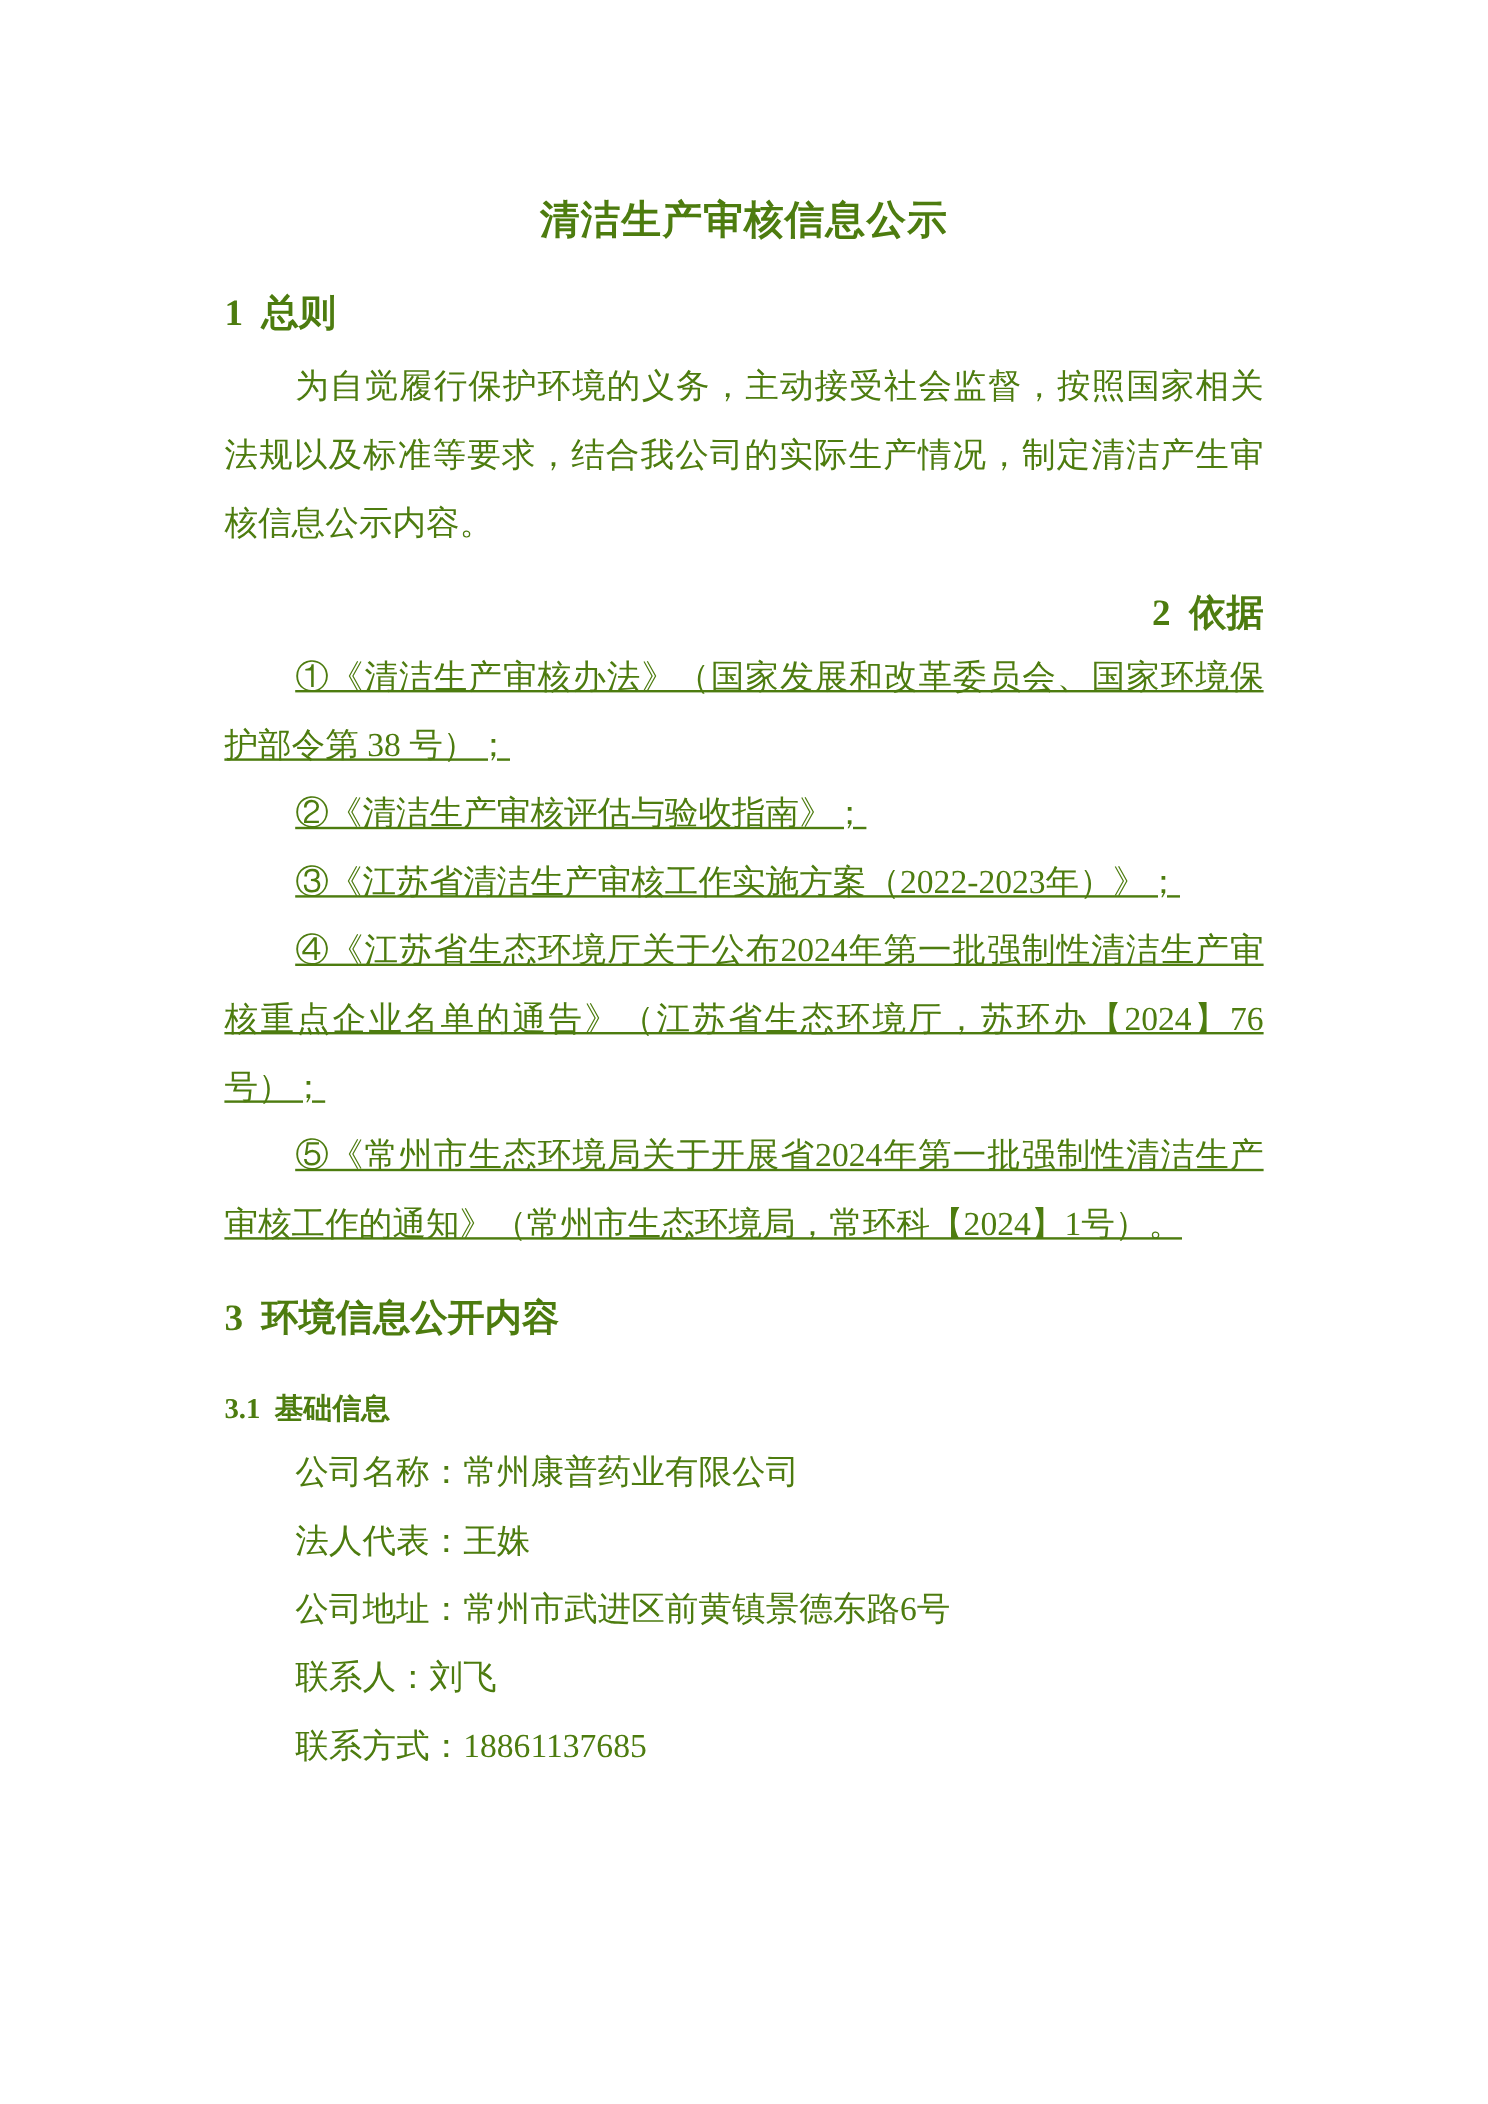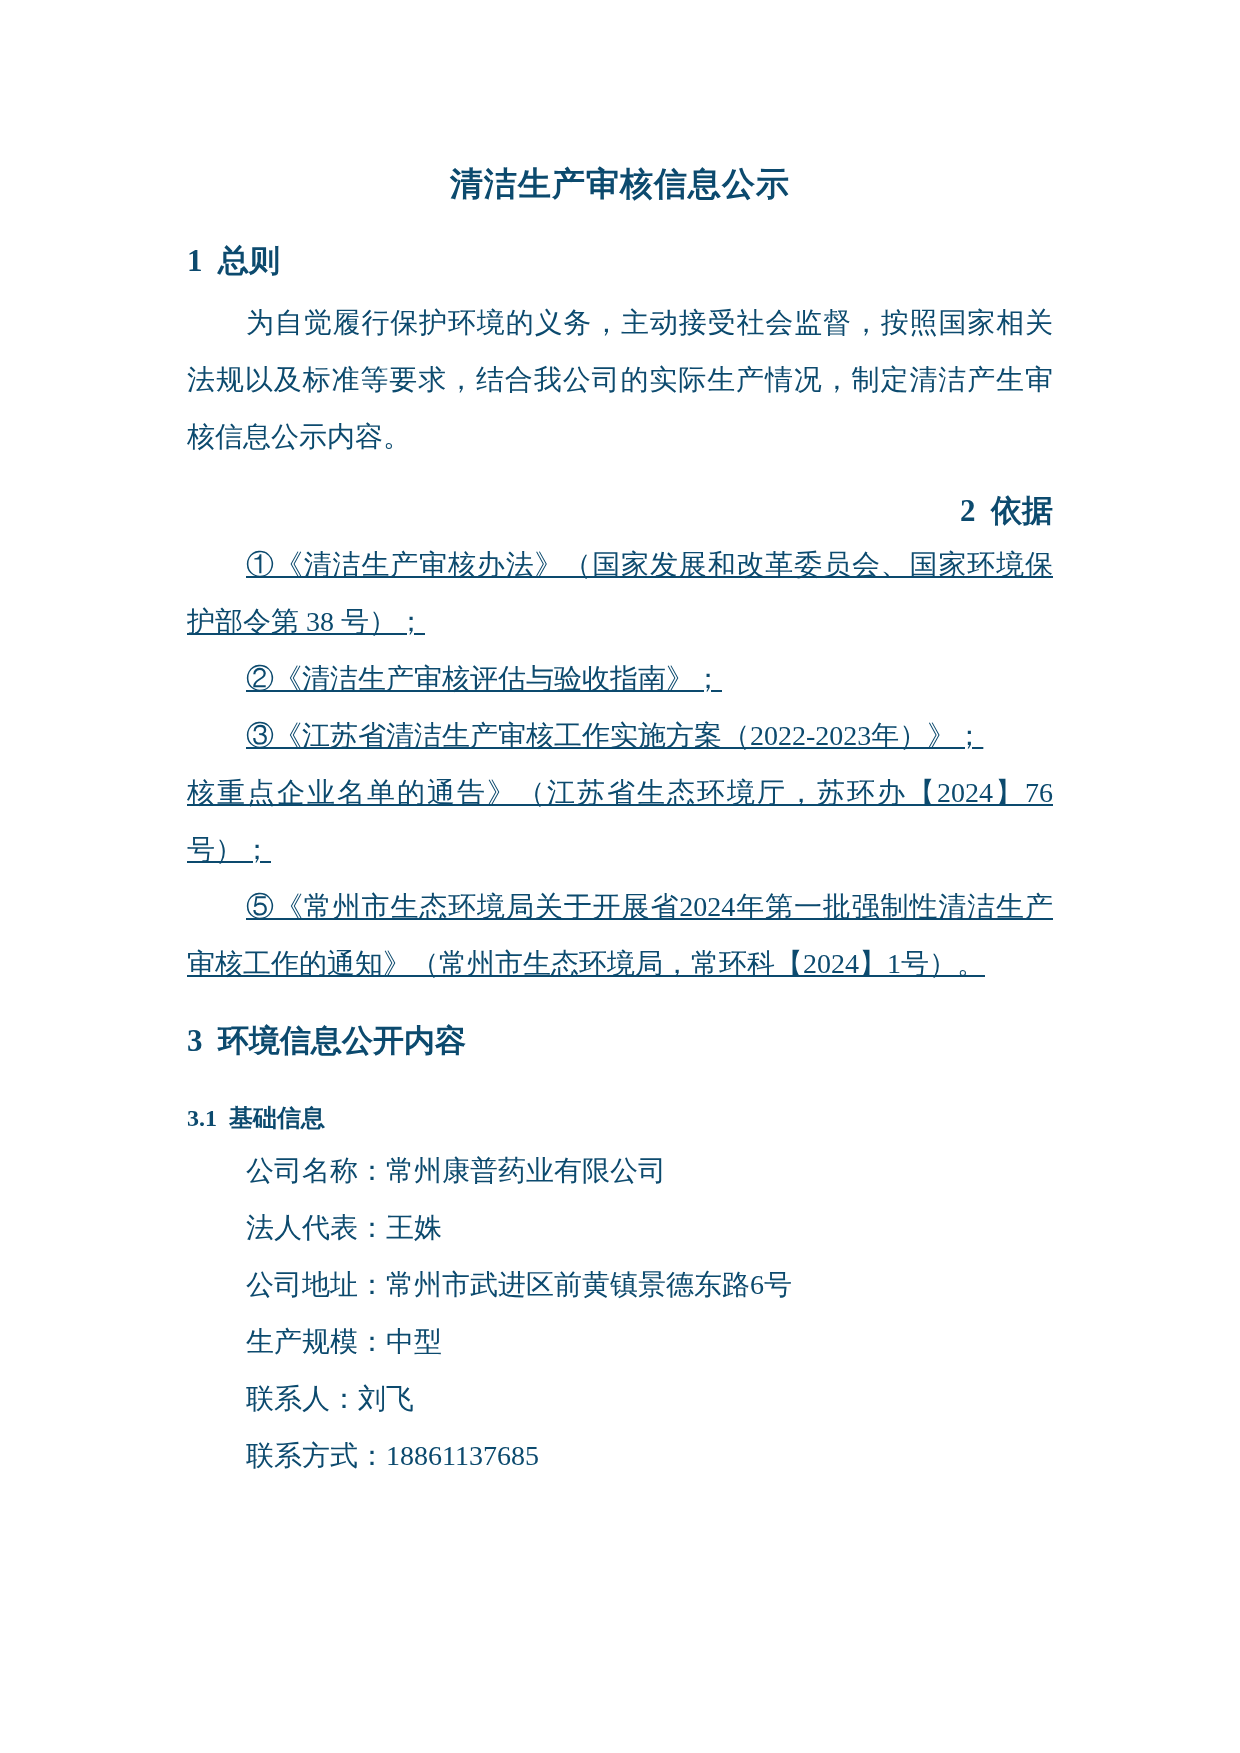--- a/index.html
+++ b/index.html
@@ -1,20 +1,20 @@
 <!DOCTYPE html>
 <html><head>
 <meta charset="utf-8">
 <style>
   html, body { margin: 0; padding: 0; background: #ffffff; }
   .page {
     width: 1240px;
     height: 1753px;
     background: #ffffff;
-    color: #0c4a6e;
+    color: #4d7c0f;
     font-family: "Liberation Serif", "DejaVu Serif", serif;
     box-sizing: border-box;
     padding: 166px 187px 0 187px;
     overflow: hidden;
   }
   .doc-title {
     font-size: 33px;
     line-height: 36px;
     font-weight: 700;
     text-align: center;
@@ -67,32 +67,32 @@
     <div class="ln">核信息公示内容。</div>
   </div>
 
   <div class="h1 s2">2  依据</div>
 
   <div class="items">
     <div class="ln ind jst">①《清洁生产审核办法》（国家发展和改革委员会、国家环境保</div>
     <div class="ln">护部令第 38 号）；</div>
     <div class="ln ind">②《清洁生产审核评估与验收指南》；</div>
     <div class="ln ind">③《江苏省清洁生产审核工作实施方案（2022-2023年）》；</div>
+    <div class="ln ind jst">④《江苏省生态环境厅关于公布2024年第一批强制性清洁生产审</div>
     <div class="ln jst">核重点企业名单的通告》（江苏省生态环境厅，苏环办【2024】76</div>
     <div class="ln">号）；</div>
     <div class="ln ind jst">⑤《常州市生态环境局关于开展省2024年第一批强制性清洁生产</div>
     <div class="ln">审核工作的通知》（常州市生态环境局，常环科【2024】1号）。</div>
   </div>
 
   <div class="h1 s3">3  环境信息公开内容</div>
 
   <div class="h2 s31">3.1  基础信息</div>
 
   <div class="info">
     <div class="ln ind">公司名称：常州康普药业有限公司</div>
     <div class="ln ind">法人代表：王姝</div>
     <div class="ln ind">公司地址：常州市武进区前黄镇景德东路6号</div>
-    <div class="ln ind">生产规模：中型</div>
     <div class="ln ind">联系人：刘飞</div>
     <div class="ln ind">联系方式：18861137685</div>
   </div>
 
 </div>
 
 </body></html>

